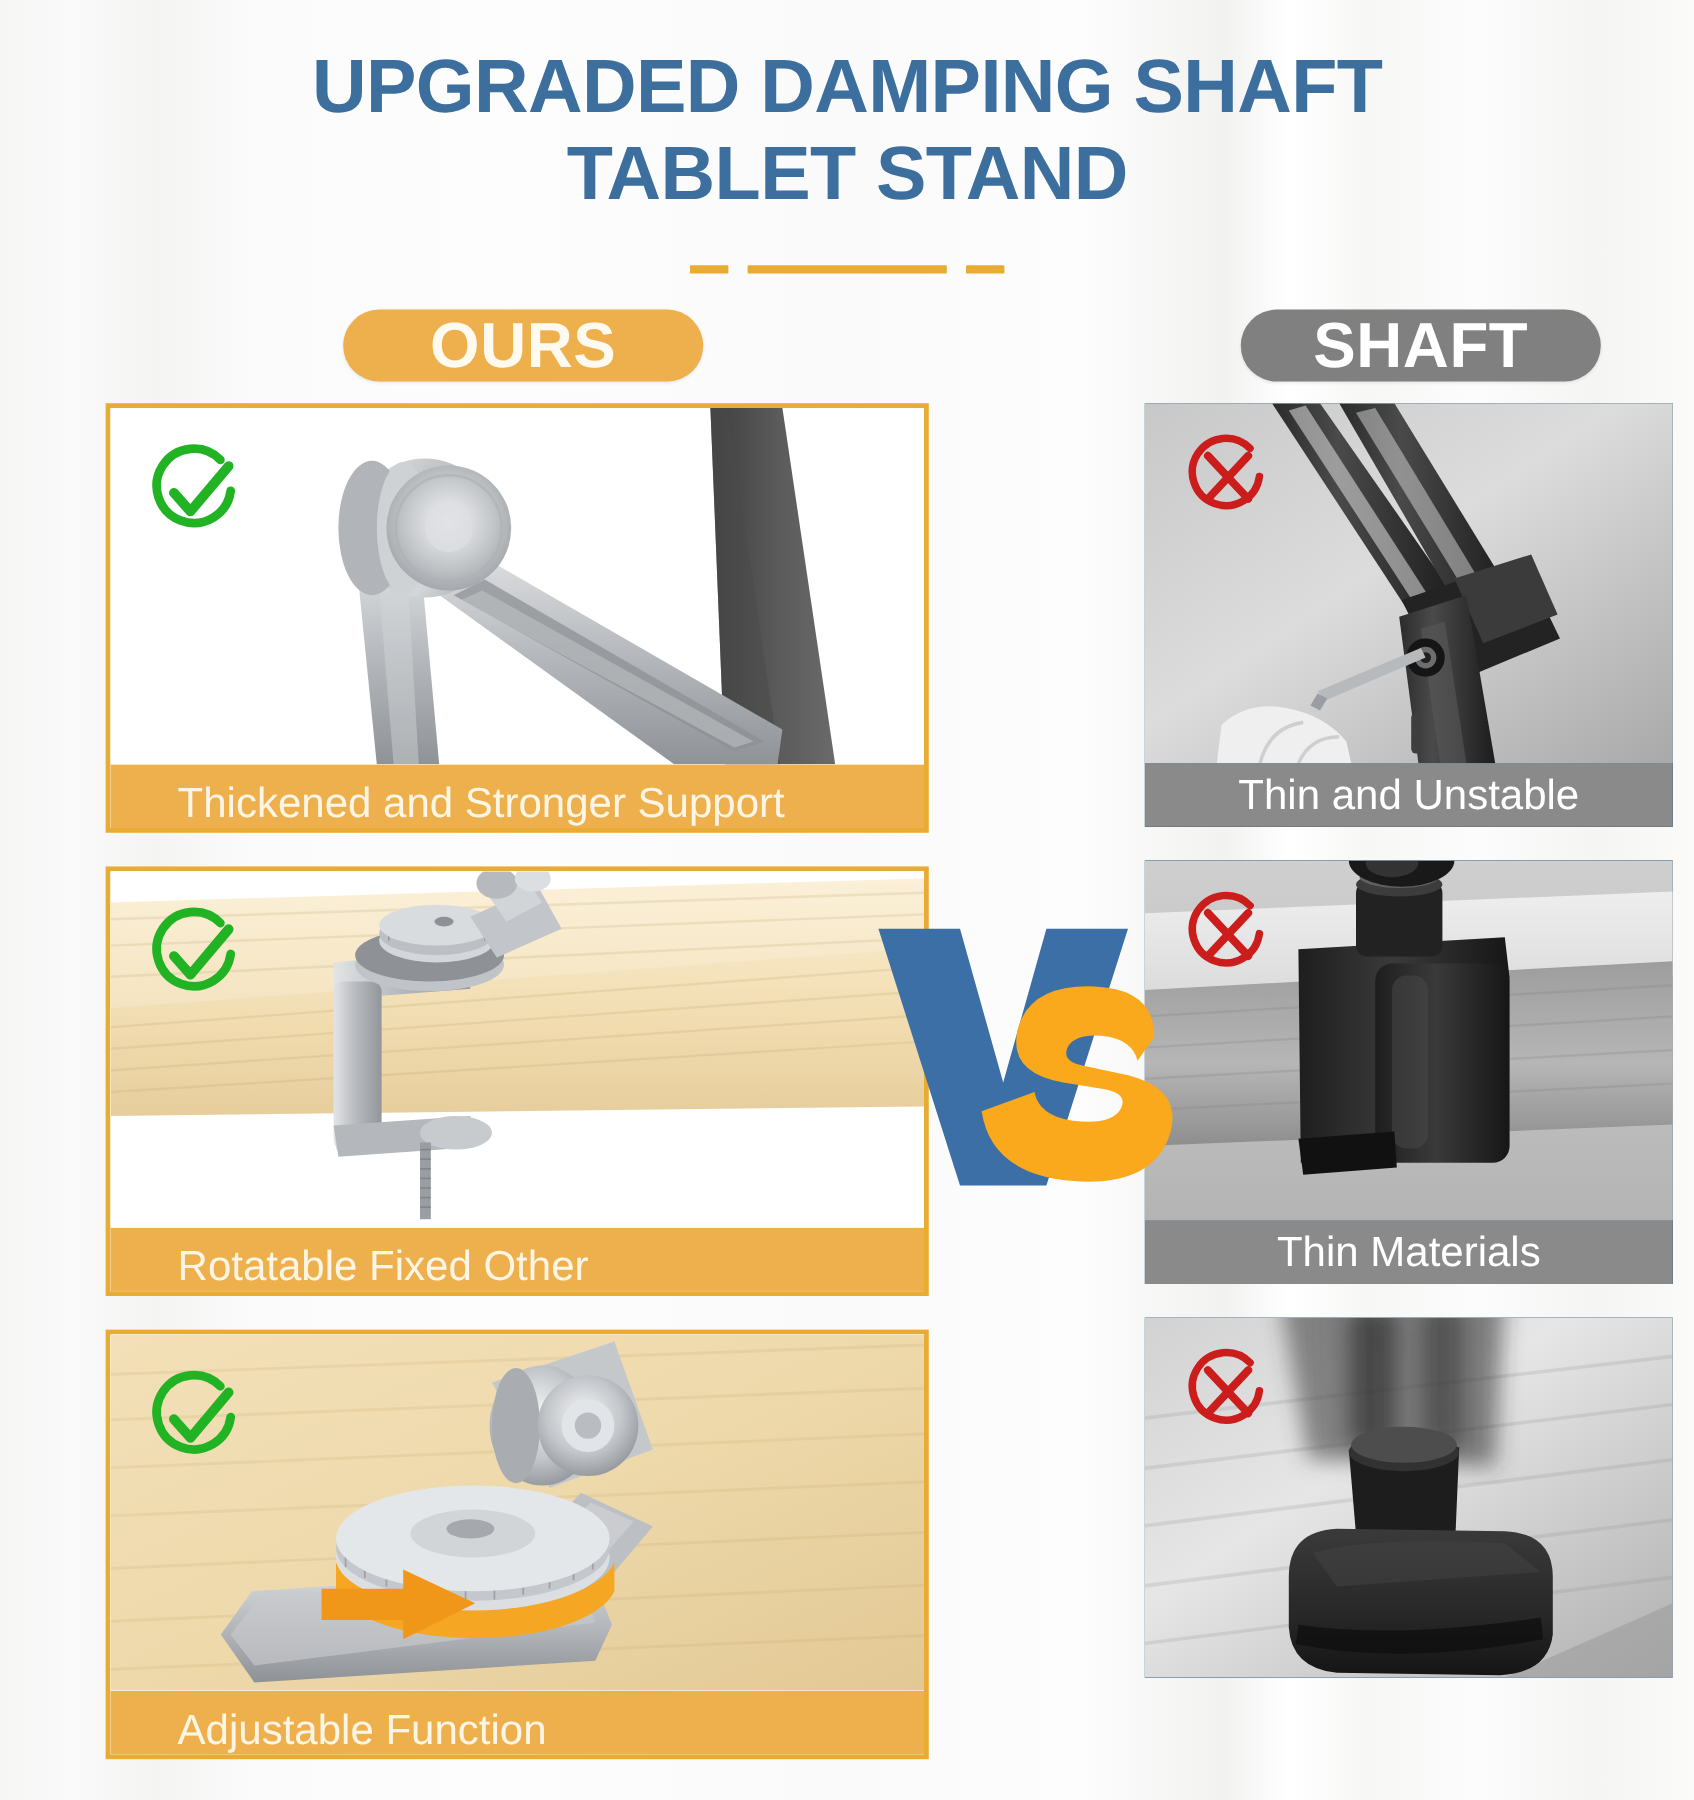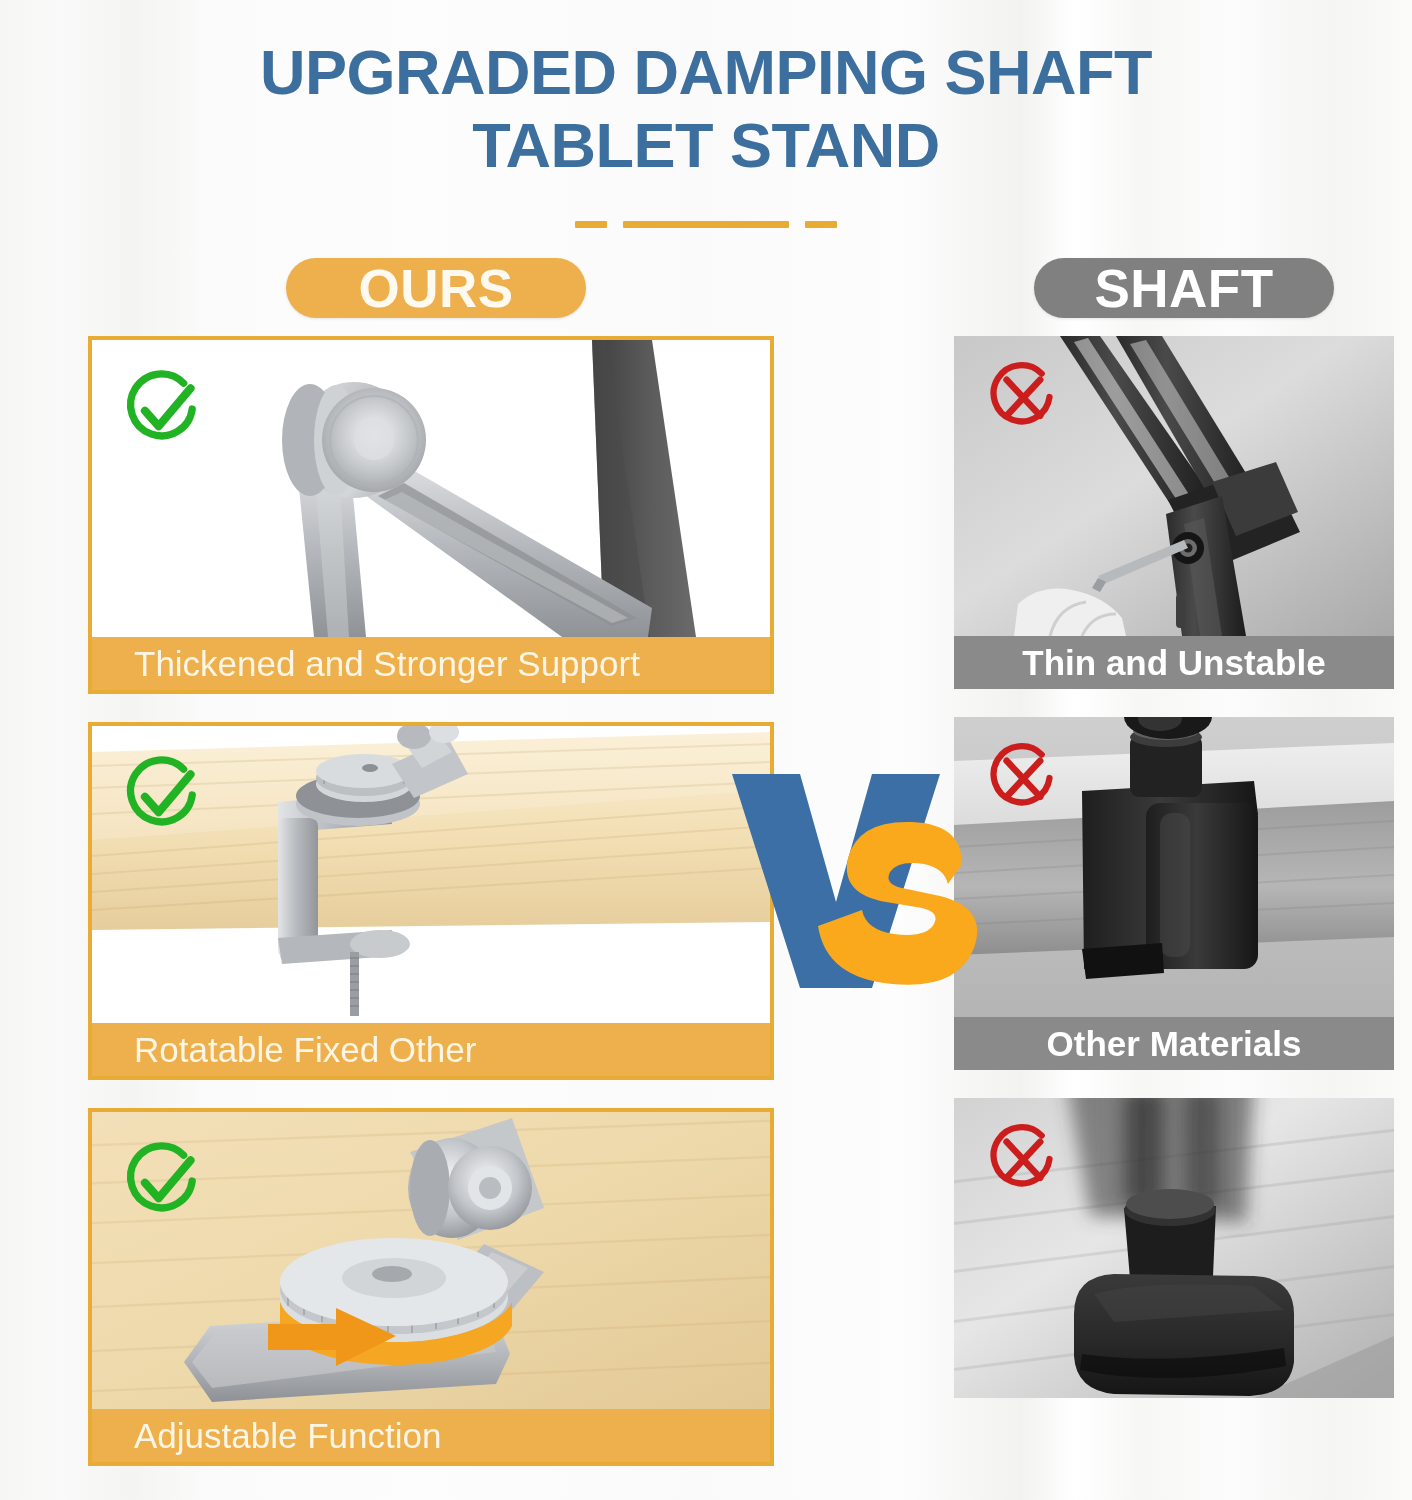--- a/index.html
+++ b/index.html
@@ -55,33 +55,33 @@
   }
   .badge-ours{left:286px;top:258px;width:300px;background:#eeb04c;}
   .badge-others{left:1034px;top:258px;width:300px;background:#808080;color:#ffffff;}
 
   
   .col-ours{position:absolute;left:88px;top:336px;width:686px;}
   .col-others{position:absolute;left:954px;top:336px;width:440px;}
 
   .card{position:relative;margin-bottom:28px;overflow:hidden;}
   .card-ours{border:4px solid #e8ac35;background:#ffffff;}
-  .card-others{border:0;background:#0c4a6e;font-weight:bold;}
+  .card-others{border:0;background:#0c4a6e;}
 
   .photo{position:relative;width:100%;overflow:hidden;}
   .ours-photo{height:297px;background:#ffffff;}
   .others-photo{height:300px;background:#bdbdbd;}
 
   .caption{
     width:100%;height:53px;
     display:flex;align-items:center;
     font-size:35px;
     box-sizing:border-box;
   }
-  .cap-ours{background:#eeb04c;color:#fdf6e6;padding-left:42px;}
+  .cap-ours{background:#eeb04c;color:#fdf6e6;padding-left:56px;align-items:flex-end;}
   .cap-others{background:#8a8a8a;color:#ffffff;justify-content:center;}
 
   
   .status-ico{position:absolute;left:28px;top:26px;width:86px;height:86px;z-index:6;}
   .status-ico.others{left:30px;top:22px;width:78px;height:78px;}
 
   
   .scene{position:absolute;inset:0;}
 
   
@@ -433,21 +433,21 @@
           <ellipse cx="214" cy="0" rx="44" ry="22" fill="#191919"></ellipse>
           <ellipse cx="206" cy="2" rx="22" ry="12" fill="#3a3a3a" opacity=".8"></ellipse>
         </svg>
         <svg class="status-ico others" viewBox="0 0 100 100">
           <path d="M74 20 A36 36 0 1 0 84 50" fill="none" stroke="#cc1d1d" stroke-width="8" stroke-linecap="round"></path>
           <path d="M29 28 L72 74" fill="none" stroke="#cc1d1d" stroke-width="8.5" stroke-linecap="round"></path>
           <path d="M72 28 L29 74" fill="none" stroke="#cc1d1d" stroke-width="8.5" stroke-linecap="round"></path>
         </svg>
       </div>
       <div class="caption cap-others">
-        <span>Other Materials</span>
+        <span>Thin Materials</span>
       </div>
     </div>
 
     <div class="card card-others">
       <div class="photo others-photo">
         <svg class="scene" viewBox="0 0 440 300" preserveAspectRatio="none">
           <defs>
             <linearGradient id="t3bg" x1="0" y1="0" x2="1" y2="1">
               <stop offset="0%" stop-color="#d2d2d2"></stop>
                 <stop offset="40%" stop-color="#e6e6e6"></stop>

